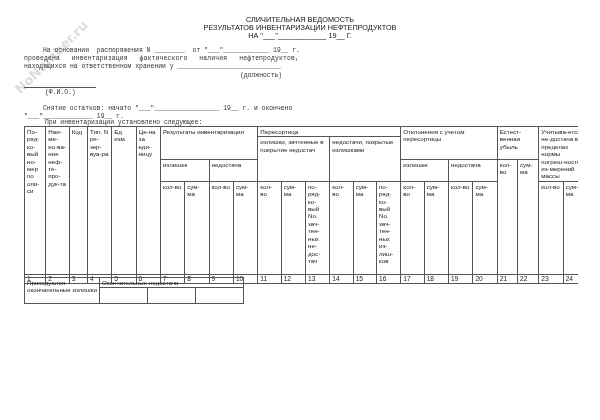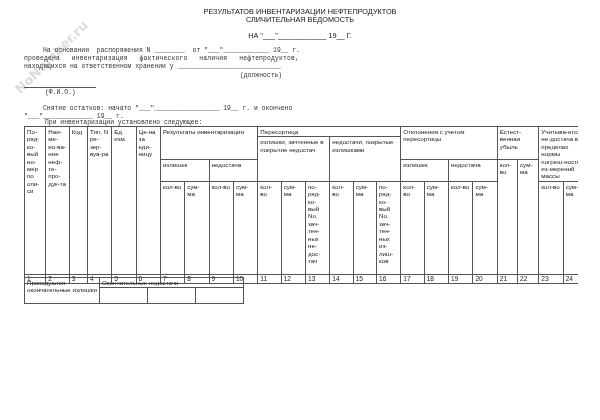--- a/index.html
+++ b/index.html
@@ -1,20 +1,20 @@
 <!DOCTYPE html>
 <html><head>
 <meta charset="utf-8">
 <style>
   html, body { margin: 0; padding: 0; background: #ffffff; }
   body { width: 600px; height: 420px; position: relative; overflow: hidden; font-family: "Liberation Sans", sans-serif; color: #222; }
   .watermark { position: absolute; left: 2px; top: 30px; transform: rotate(-45deg); transform-origin: left top; color: #dcdcdc; font-family: "DejaVu Sans", sans-serif; font-size: 13px; font-weight: bold; white-space: nowrap; transform: translate(10px, 56px) rotate(-45deg); }
   .title { position: absolute; left: 0; width: 600px; text-align: center; font-size: 7.3px; line-height: 8px; color: #111; }
   .t1 { top: 16px; }
-  .t2 { top: 8px; }
+  .t2 { top: 24px; }
   .t3 { top: 32px; }
   .mono { position: absolute; font-family: "Liberation Mono", monospace; font-size: 6.4px; color: #333; white-space: pre; line-height: 7px; }
   .line { position: absolute; height: 0; border-top: 1px solid #555; }
   table.grid { position: absolute; border-collapse: collapse; table-layout: fixed; }
   table.grid td { border: 1px solid #555; vertical-align: top; font-size: 6.2px; line-height: 7.4px; padding: 1px 2px; color: #222; overflow: hidden; word-wrap: break-word; }
   table.grid td.num { vertical-align: top; padding: 0 2px; font-size: 6.6px; line-height: 8px; }
   .main { left: 24px; top: 126px; width: 560px; }
   .clip { position: absolute; left: 0; top: 0; width: 578px; height: 420px; overflow: hidden; }
   .bottom { left: 24px; top: 277px; width: 219px; }
 </style>

